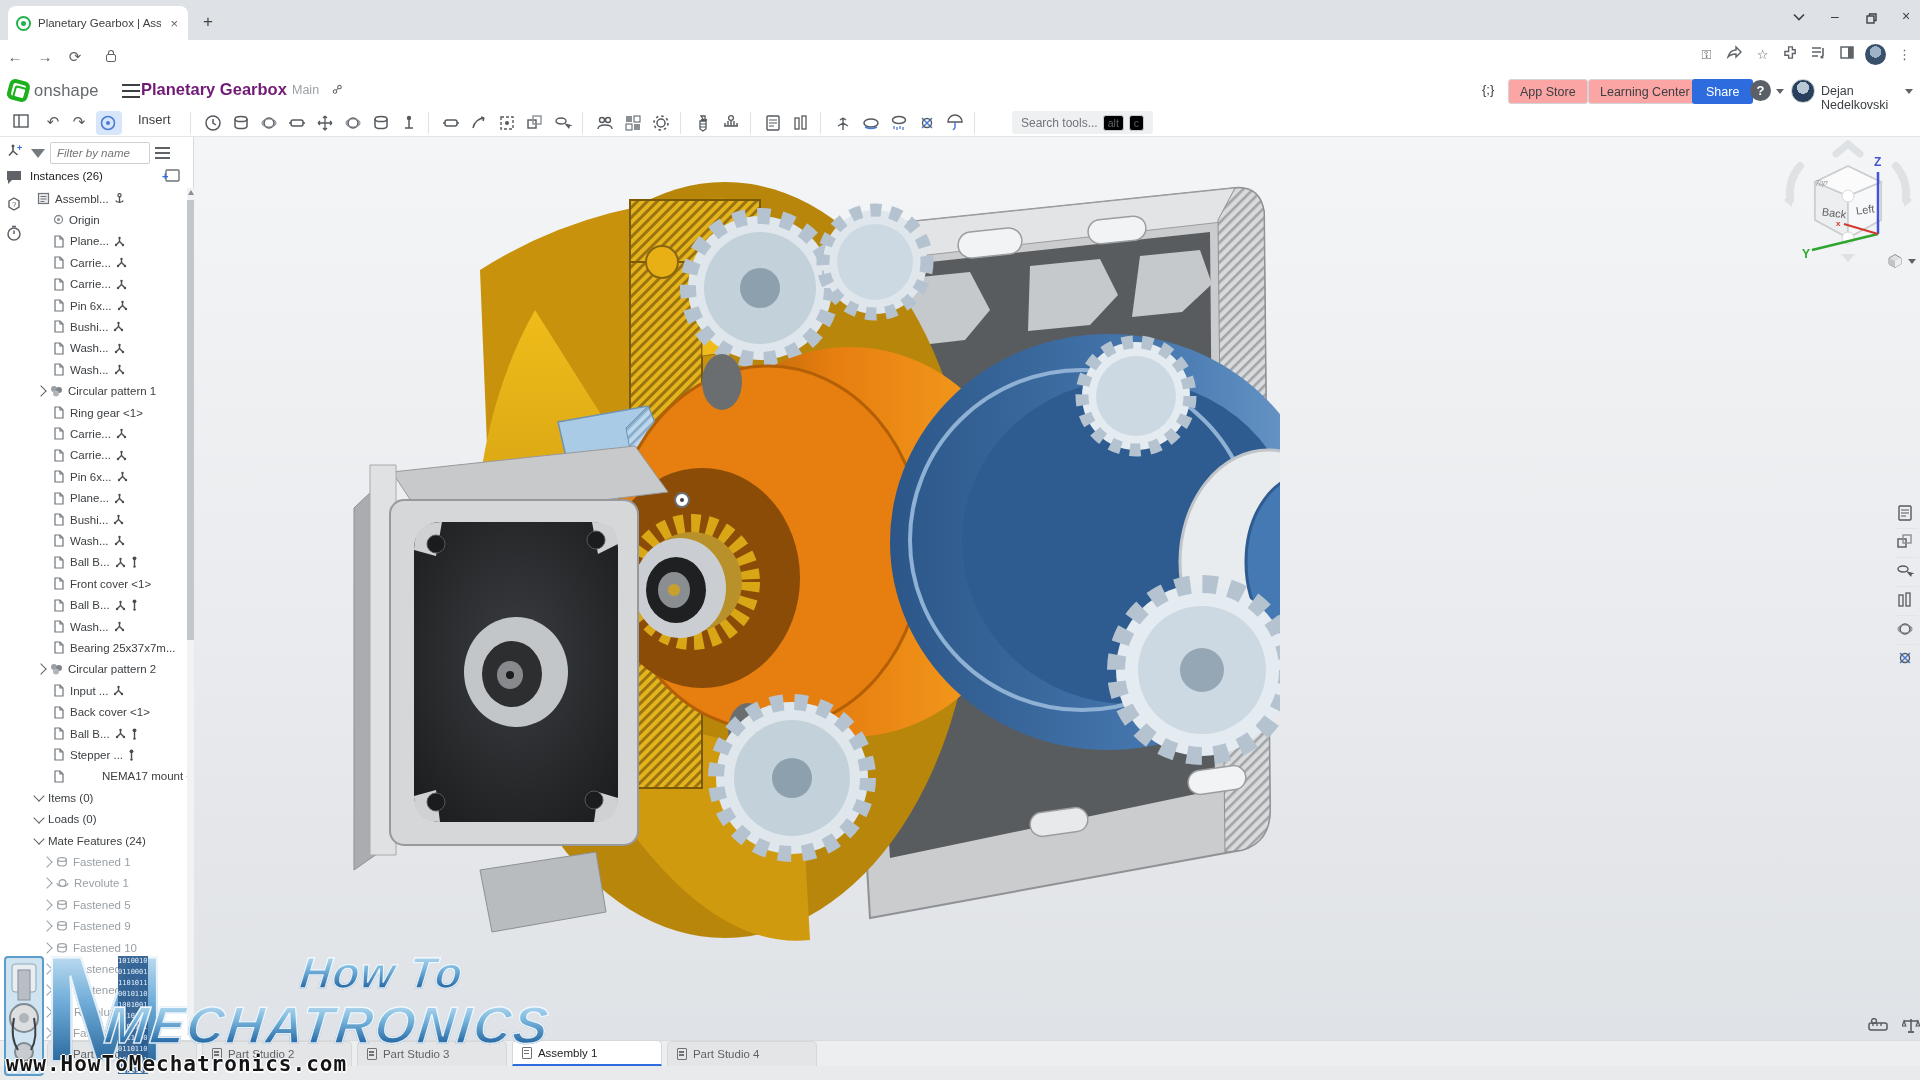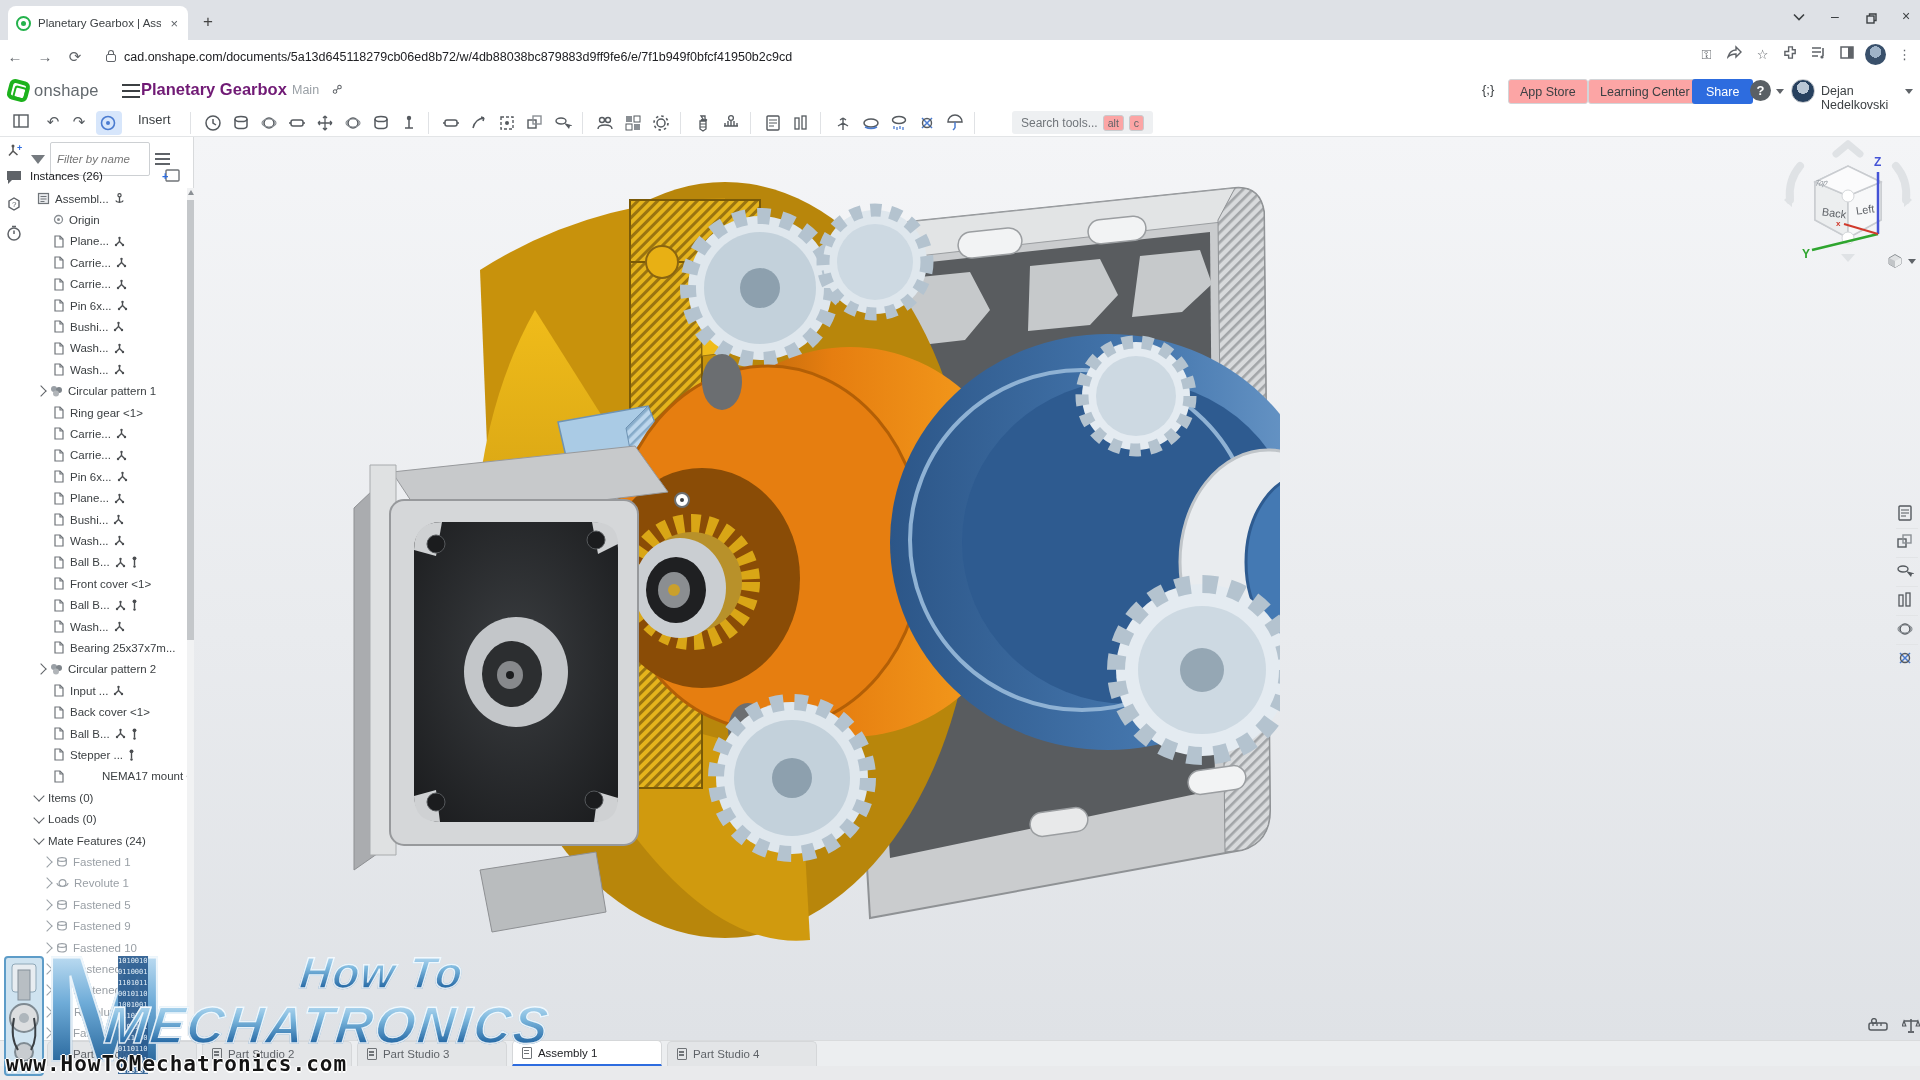--- a/index.html
+++ b/index.html
@@ -56,29 +56,29 @@
   
   #toolbar { left:0; top:109px; width:1920px; height:28px; background:#fff; border-bottom:1px solid #e3e5e7; }
   .tbi { top:113px; width:22px; height:20px; color:#555a5f; text-align:center; }
   .tbi svg { display:block; margin:1px auto; }
   #activetool { left:96px; top:111px; width:26px; height:24px; background:#d7e6fb; border-radius:4px; }
   #insertbtn { left:138px; top:112px; font-size:13px; color:#3c4043; }
   .tsep { top:112px; width:1px; height:22px; background:#e0e2e5; }
   #searchpill { left:1012px; top:111px; height:23px; background:#eef0f2; border-radius:3px;
                 display:flex; align-items:center; gap:5px; padding:0 9px; }
   #searchpill .ph { font-size:12px; color:#70757a;text-align:center; }
-  .keycap { font-size:10.5px; color:#5f6368; background:#fca5a5; border:1px solid #c8cbce; border-radius:3px; padding:0 4px; line-height:14px; }
+  .keycap { font-size:10.5px; color:#5f6368; background:#000000; border:1px solid #c8cbce; border-radius:3px; padding:0 4px; line-height:14px; }
 
   
   #rail { left:0; top:137px; width:27px; height:903px; background:#fff; }
   .railic { left:6px; width:18px; height:18px; color:#5f6368; }
   #sidepanel { left:27px; top:137px; width:167px; height:903px; background:#fff; border-right:1px solid #d8dadc; }
   #filterrow { left:31px; top:142px; display:flex; align-items:center; gap:5px; }
   .funnel { width:0; height:0; border-left:7px solid transparent; border-right:7px solid transparent; border-top:9px solid #757a7f; position:relative; }
-  #filterinput { width:100px; height:34px; border:1px solid #cdd0d3; border-radius:2px; font-size:11.5px;
+  #filterinput { width:100px; height:22px; border:1px solid #cdd0d3; border-radius:2px; font-size:11.5px;
                  font-style:italic; color:#9aa0a6; padding:0 6px; font-family:"Liberation Sans",sans-serif; }
   .listic { width:15px; height:12px; border-top:2.5px solid #5f6368; border-bottom:2.5px solid #5f6368; }
   .listic:before { content:""; display:block; margin-top:2.6px; height:2.5px; background:#5f6368; }
   #instlabel { left:30px; top:170px; font-size:11.5px; color:#202124; }
   #insertafter { left:162px; top:168px; }
   #treewrap { left:27px; top:186px; width:160px; height:854px; overflow:hidden; }
   .trow { position:absolute; height:21px; display:flex; align-items:center; gap:5px; font-size:11.5px; color:#3c4043; white-space:nowrap; }
   .trow.muted { color:#9aa0a6; }
   .chev { width:8px; height:8px; border-right:1.8px solid #5f6368; border-bottom:1.8px solid #5f6368; flex:none; }
   .chev.r { transform:rotate(-45deg); }
@@ -153,21 +153,20 @@
     </div>
     <div class="abs wctl" style="left:1893px">×</div>
   </div>
 
   <div class="abs" id="urlrow">
     <span class="navic">←</span>
     <span class="navic">→</span>
     <span class="navic">⟳</span>
     <div id="omnibox">
       <span class="lock"></span>
-      <span id="urltext">cad.onshape.com/documents/5a13d645118279cb06ed8b72/w/4db88038bc879883d9ff9fe6/e/7f1b949f0bfcf41950b2c9cd</span>
     </div>
   </div>
   <div id="chromeicons">
     <span class="ci">⚿</span>
     <span class="ci">
       <svg width="15" height="14" viewBox="0 0 15 14">
           <path d="M1 12c1-5 5-7 8-7V2l5 5-5 5V9C6 9 3 10 1 12z" fill="none" stroke="#5f6368" stroke-width="1.4"></path>
         </svg></span>
     <span class="ci">☆</span>
     <span class="ci">

